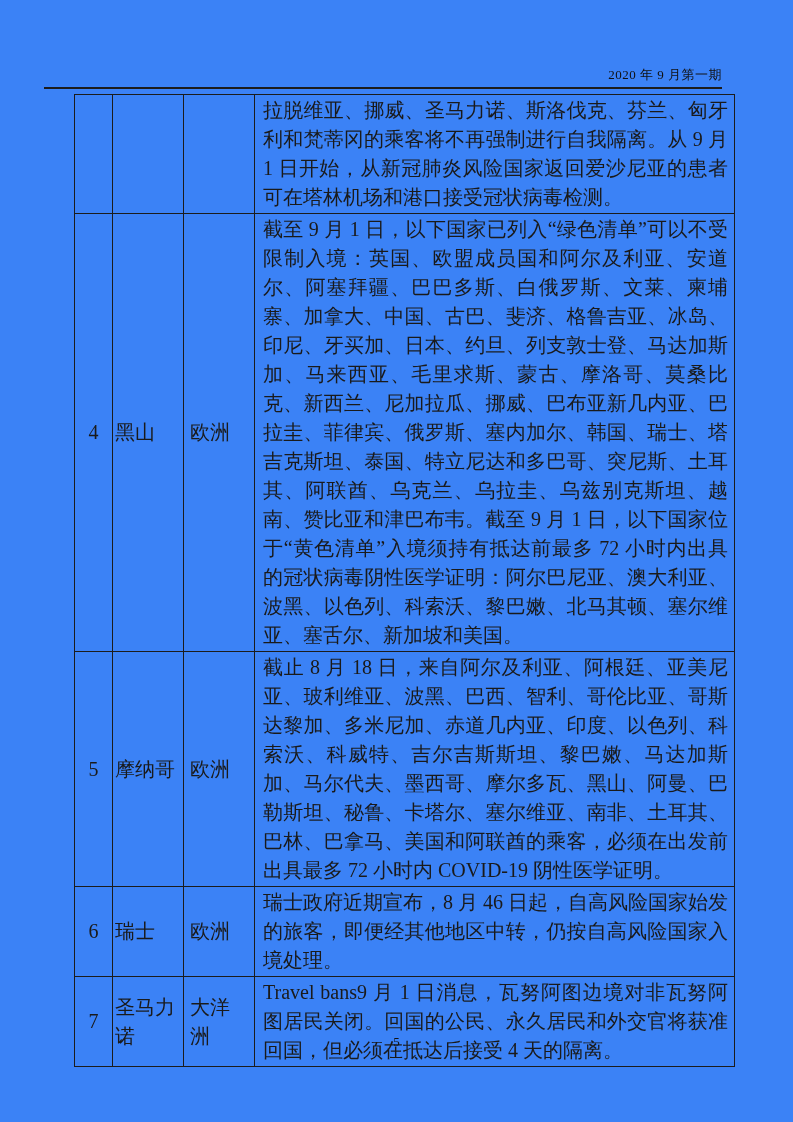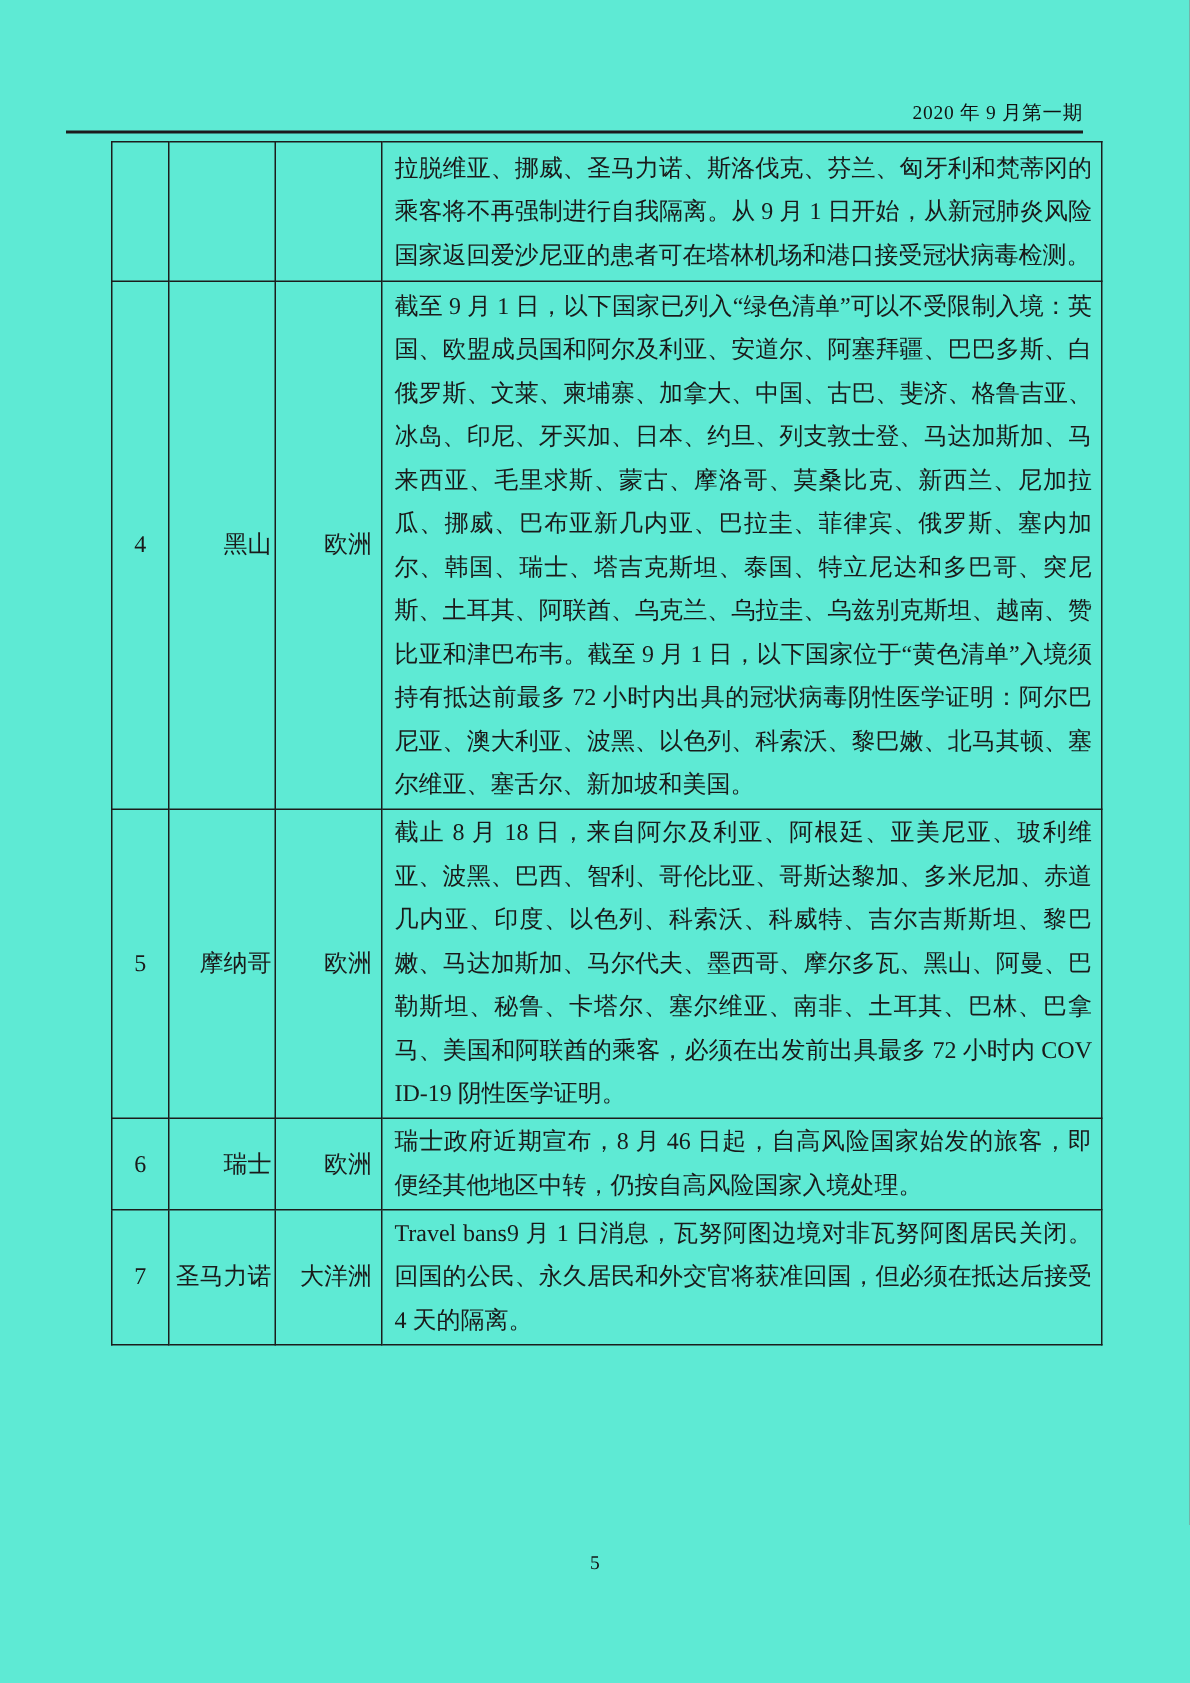--- a/index.html
+++ b/index.html
@@ -1,21 +1,21 @@
 <!DOCTYPE html>
 <html><head>
 <meta charset="utf-8">
 <style>
   html, body { margin: 0; padding: 0; background: #888; }
   .page {
     position: relative;
     width: 793px;
     height: 1122px;
     margin: 0 auto;
-    background: #5eead4;
+    background: #3b82f6;
     font-family: "Liberation Serif", "DejaVu Serif", serif;
     color: #1a1a1a;
     overflow: hidden;
   }
   .header-issue {
     position: absolute;
     left: 44px;
     right: 71px;
     top: 66px;
     text-align: right;
@@ -34,28 +34,28 @@
   table.info-table {
     position: absolute;
     left: 74px;
     top: 94px;
     width: 646px;
     border-collapse: collapse;
     table-layout: fixed;
   }
   table.info-table td {
     border: 1.5px solid #1c1c1c;
-    font-size: 16px;
+    font-size: 20px;
     line-height: 29px;
     vertical-align: middle;
     word-break: break-all;
   }
   td.col-num     { width: 37px;  text-align: center; padding: 0; }
-  td.col-country { width: 66px;  text-align: right; padding: 0 2px; }
-  td.col-region  { width: 58px;  text-align: right; padding: 0 6px; }
+  td.col-country { width: 66px;  text-align: left; padding: 0 2px; }
+  td.col-region  { width: 58px;  text-align: left; padding: 0 6px; }
   td.col-content { width: 465px; text-align: justify; padding: 1px 6px 1px 8px; }
   .body-paragraph {
     position: absolute;
     left: 44px;
     right: 71px;
     top: 906px;
     font-size: 16px;
     line-height: 29px;
     text-align: justify;
     text-indent: 2em;

